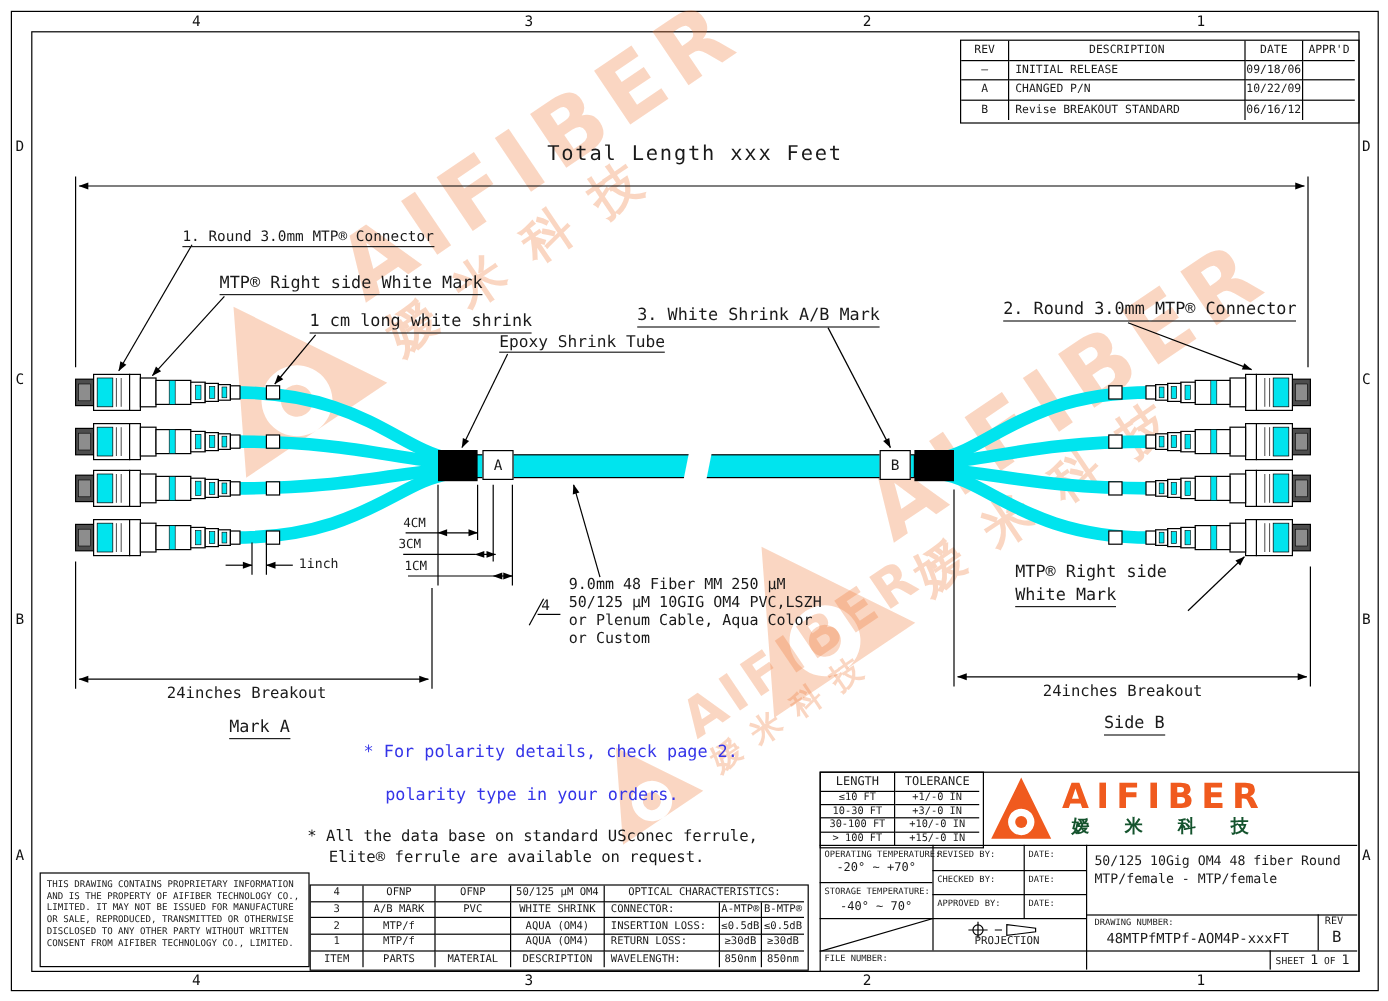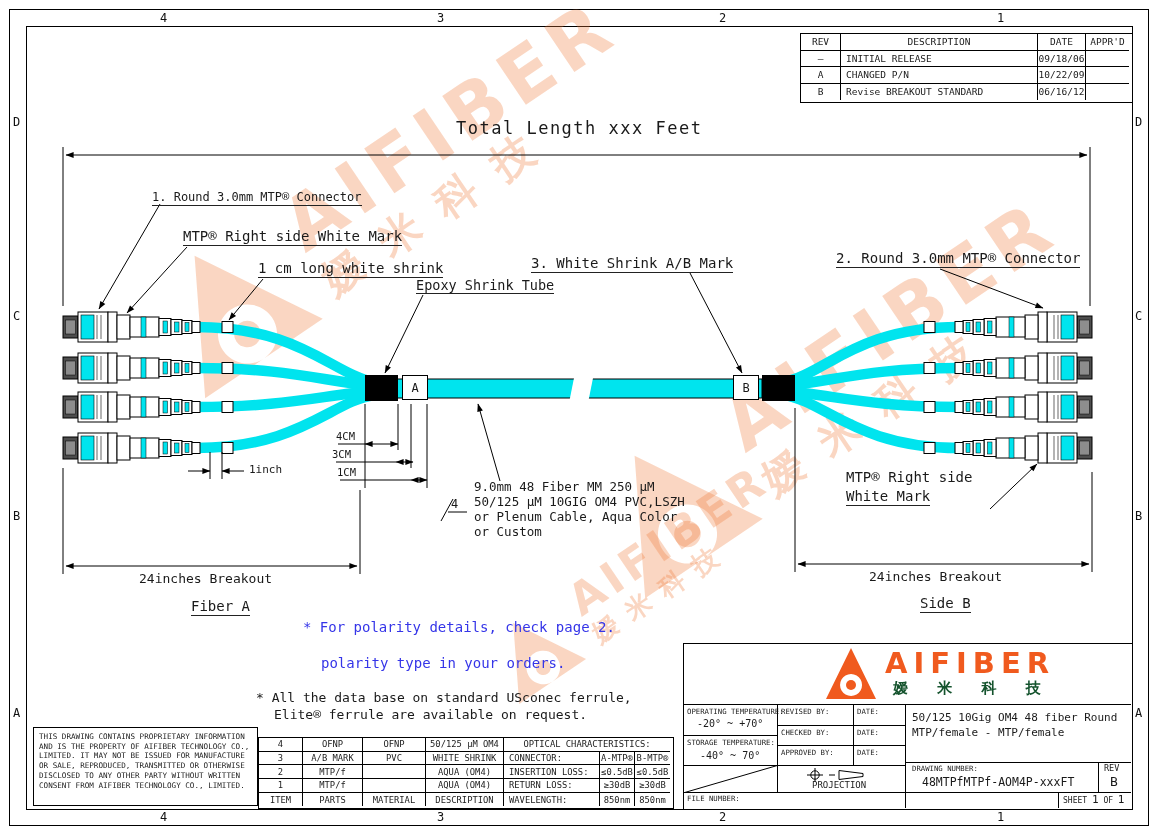--- a/index.html
+++ b/index.html
@@ -221,21 +221,21 @@
   <div class="t u" style="left:836px;top:251px;font-size:14px;z-index:3;">2. Round 3.0mm MTP® Connector</div>
   <div class="t" style="left:846px;top:470px;font-size:14px;z-index:3;text-align:right;">MTP® Right side</div>
   <div class="t u" style="left:846px;top:489px;font-size:14px;z-index:3;">White Mark</div>
 
   <div class="t" style="left:336px;top:431px;font-size:10.5px;z-index:3;">4CM</div>
   <div class="t" style="left:332px;top:449px;font-size:10.5px;z-index:3;">3CM</div>
   <div class="t" style="left:337px;top:467px;font-size:10.5px;z-index:3;text-align:center;">1CM</div>
   <div class="t" style="left:249px;top:464px;font-size:11px;z-index:3;">1inch</div>
   <div class="t" style="left:139px;top:572px;font-size:13px;z-index:3;">24inches Breakout</div>
   <div class="t" style="left:869px;top:570px;font-size:13px;z-index:3;">24inches Breakout</div>
-  <div class="t u" style="left:191px;top:599px;font-size:14px;z-index:3;">Fiber A</div>
+  <div class="t u" style="left:191px;top:599px;font-size:14px;z-index:3;">Mark A</div>
   <div class="t u" style="left:920px;top:596px;font-size:14px;z-index:3;">Side B</div>
 
   <div class="t" style="left:451px;top:498px;font-size:12px;z-index:3;">4</div>
   <div class="t" style="left:474px;top:480px;font-size:12.5px;z-index:3;">9.0mm 48 Fiber MM 250 μM</div>
   <div class="t" style="left:474px;top:495px;font-size:12.5px;z-index:3;">50/125 μM 10GIG OM4 PVC,LSZH</div>
   <div class="t" style="left:474px;top:510px;font-size:12.5px;z-index:3;">or Plenum Cable, Aqua Color</div>
   <div class="t" style="left:474px;top:525px;font-size:12.5px;z-index:3;">or Custom</div>
 
   <div class="t blue" style="left:303px;top:620px;font-size:14px;z-index:3;">* For polarity details, check page 2.</div>
   <div class="t blue" style="left:321px;top:656px;font-size:14px;z-index:3;">polarity type in your orders.</div>
@@ -298,20 +298,32 @@
     <div class="noB">PARTS</div>
     <div class="noB">MATERIAL</div>
     <div class="noB">DESCRIPTION</div>
     <div class="lft noB">WAVELENGTH:</div>
     <div class="noB">850nm</div>
     <div class="noR noB">850nm</div>
   </div>
 
   <div class="brect" style="left:683px;top:643px;width:448px;height:165px;z-index:3;"></div>
 
+  <div class="grid" id="toltbl">
+    <div class="hdr">LENGTH</div>
+    <div class="hdr noR">TOLERANCE</div>
+    <div>≤10 FT</div>
+    <div class="noR">+1/-0 IN</div>
+    <div>10-30 FT</div>
+    <div class="noR">+3/-0 IN</div>
+    <div>30-100 FT</div>
+    <div class="noR">+10/-0 IN</div>
+    <div class="noB">&gt; 100 FT</div>
+    <div class="noR noB">+15/-0 IN</div>
+  </div>
 
   <div class="tb-line" style="left:683px;top:704px;width:448px;height:1px;"></div>
   <div class="tb-line" style="left:777px;top:704px;width:1px;height:88px;"></div>
   <div class="tb-line" style="left:905px;top:704px;width:1px;height:104px;"></div>
   <div class="tb-line" style="left:777px;top:725px;width:128px;height:1px;"></div>
   <div class="tb-line" style="left:777px;top:745px;width:128px;height:1px;"></div>
   <div class="tb-line" style="left:683px;top:735px;width:94px;height:1px;"></div>
   <div class="tb-line" style="left:683px;top:765px;width:222px;height:1px;"></div>
   <div class="tb-line" style="left:683px;top:792px;width:448px;height:1px;"></div>
   <div class="tb-line" style="left:1058px;top:792px;width:1px;height:16px;"></div>

